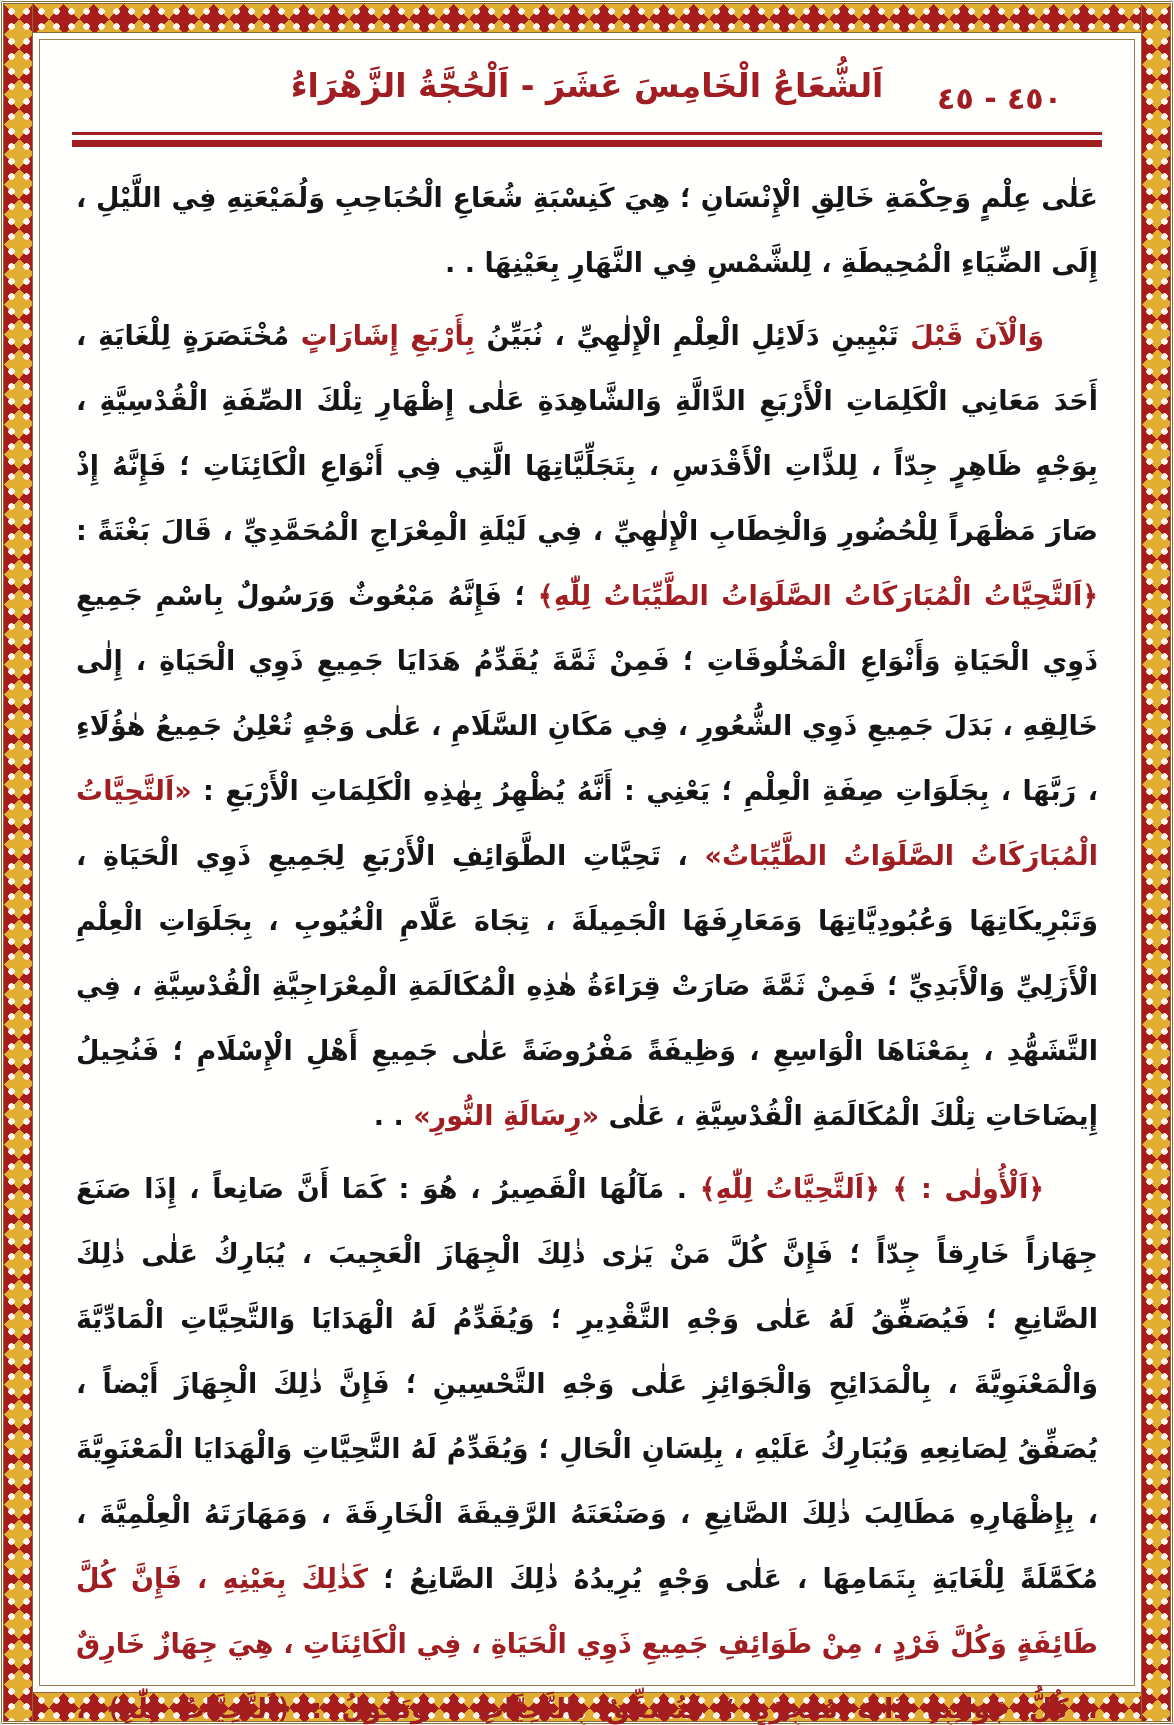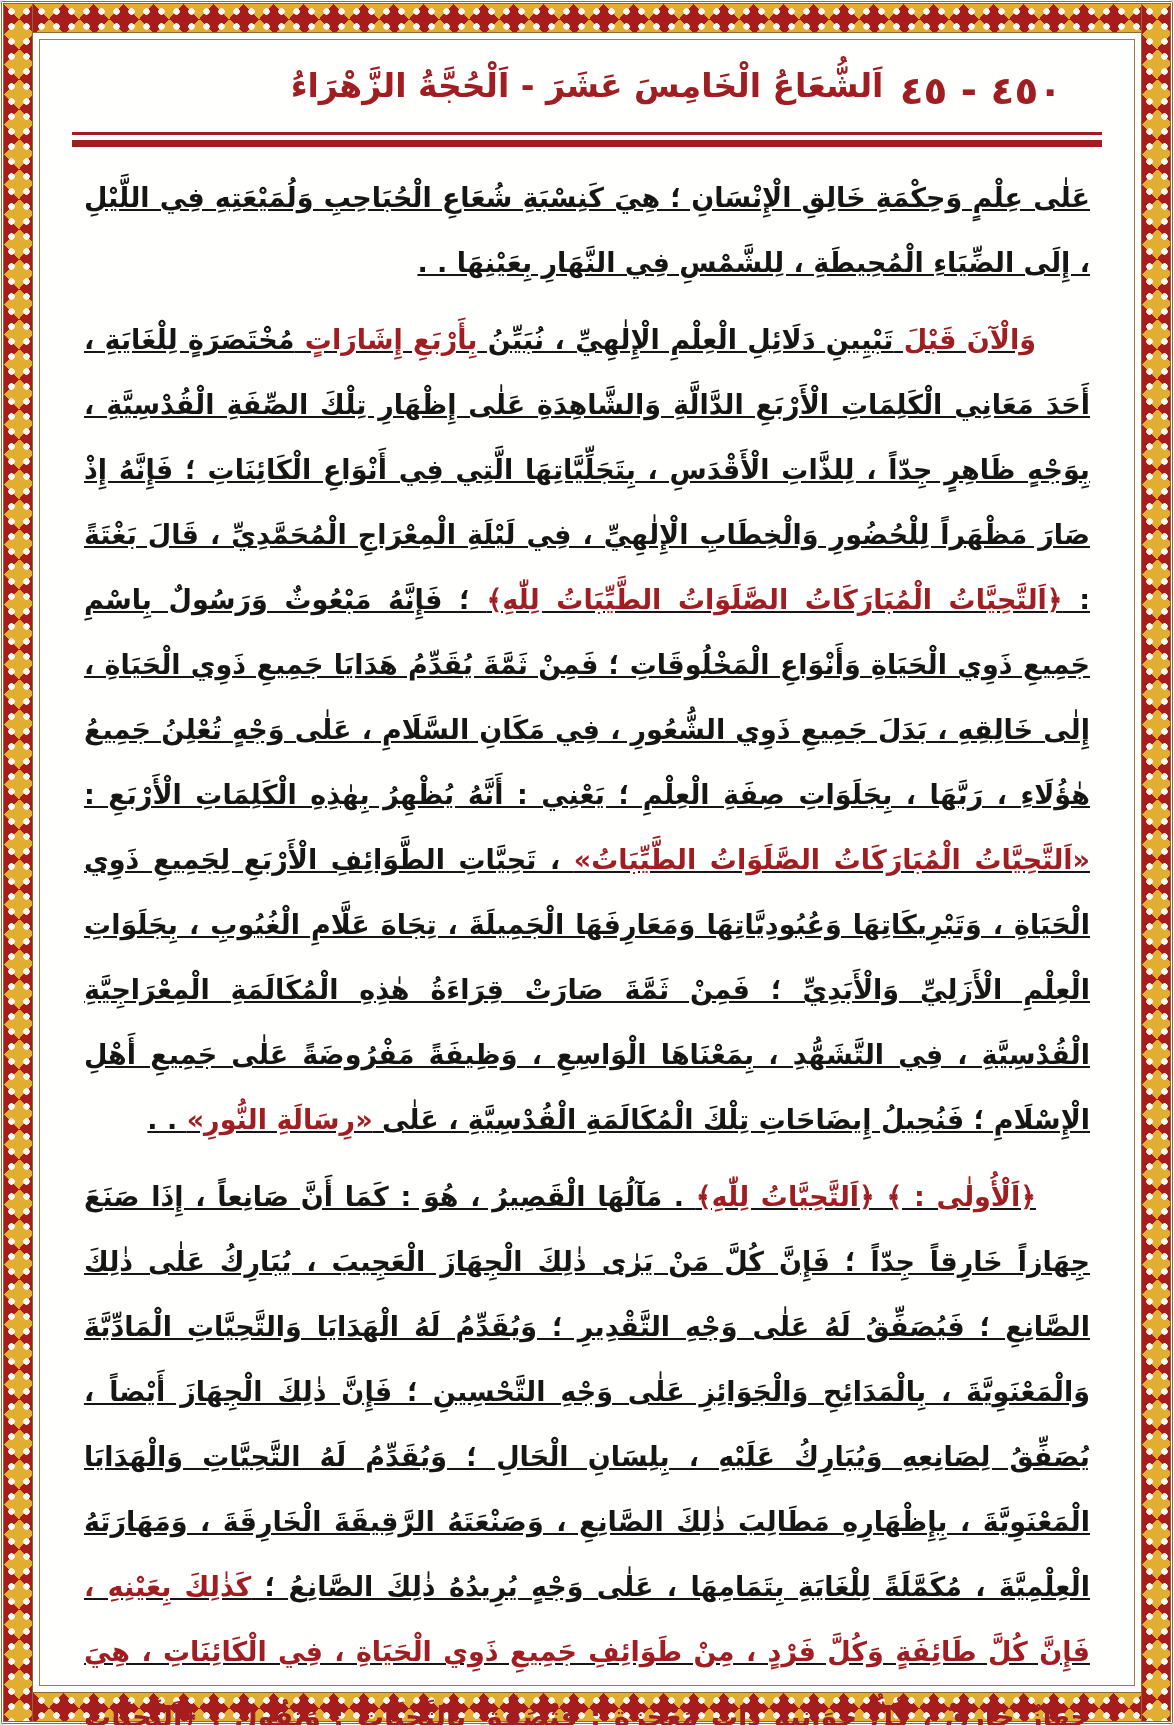--- a/index.html
+++ b/index.html
@@ -46,40 +46,40 @@
   .title{
     text-align:center;
     color:var(--red);
     font-size:33px;
     font-weight:bold;
     padding-top:18px;
     white-space:nowrap;
   }
   .pagenum{
     position:absolute;
-    left:40px;top:20px;   
+    left:40px;top:33px;   
     left:auto;right:40px;
     color:var(--red);
-    font-size:39px;
+    font-size:30px;
     font-weight:bold;
   }
   .rules{margin-top:12px;}
   .rule-thin{height:3px;background:var(--red);}
   .rule-thick{height:7px;background:var(--red);margin-top:5px;}
 
   .body{
     margin-top:18px;
     color:var(--ink);
     font-size:27px;
     font-weight:bold;
     line-height:65px;
     text-align:justify;
     text-justify:inter-word;
   }
-  .body p{margin:12px;text-decoration:underline;}
+  .body p{margin:4px;}
   .body p + p{margin-top:8px;}
   .body p.indent{text-indent:54px;}
   .r{color:var(--red);}
   .k{color:var(--ink);}
 </style>
 </head>
 <body>
 
 <div class="page">
   <div class="outer-line"></div>

